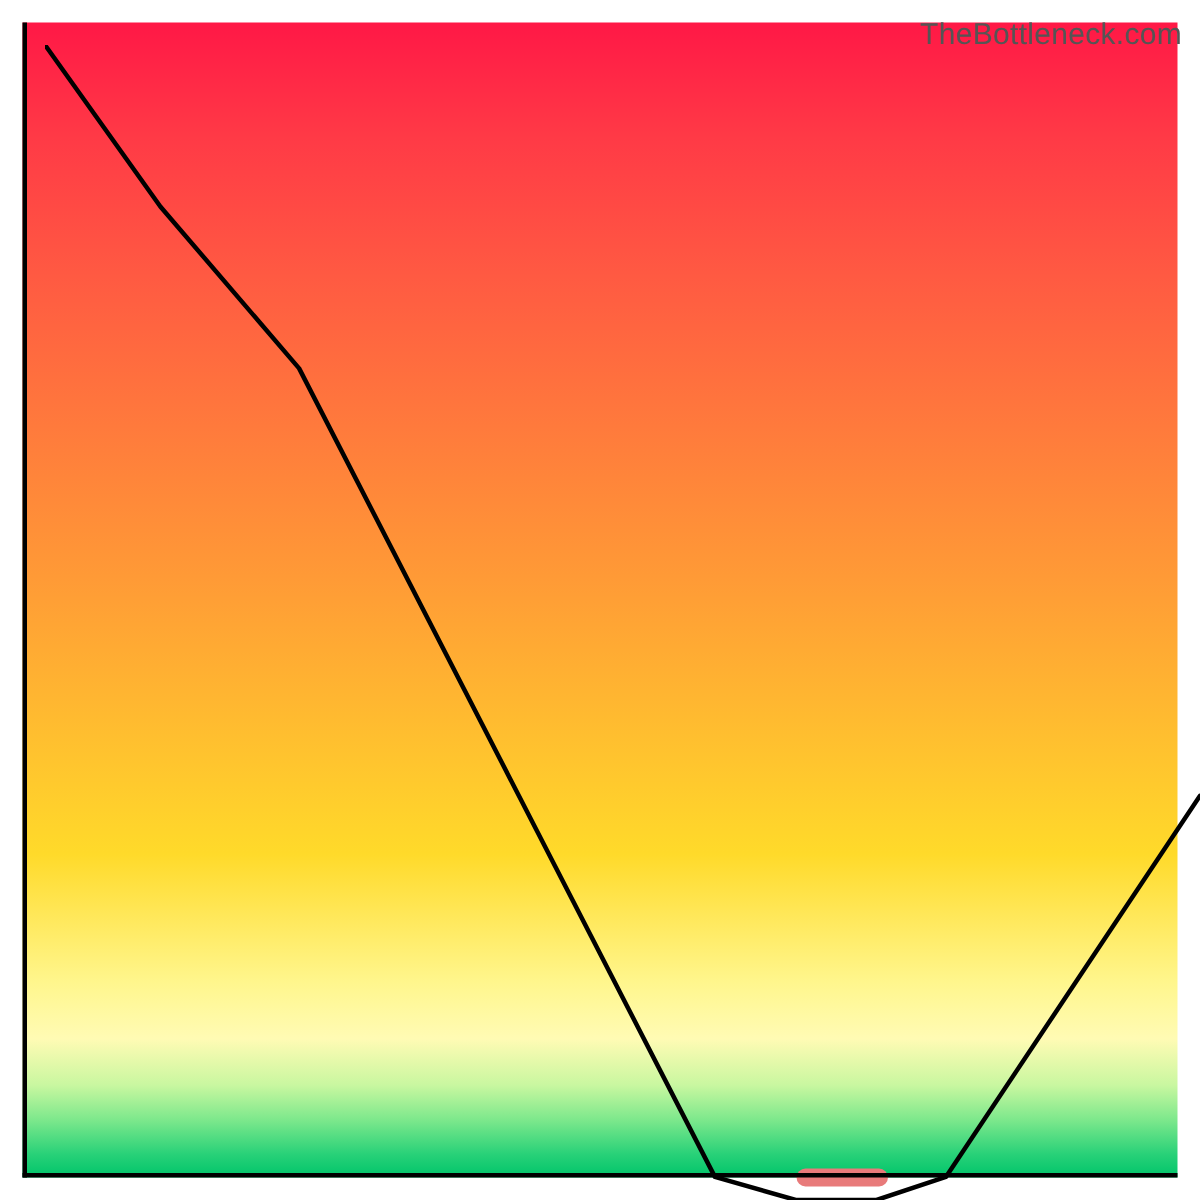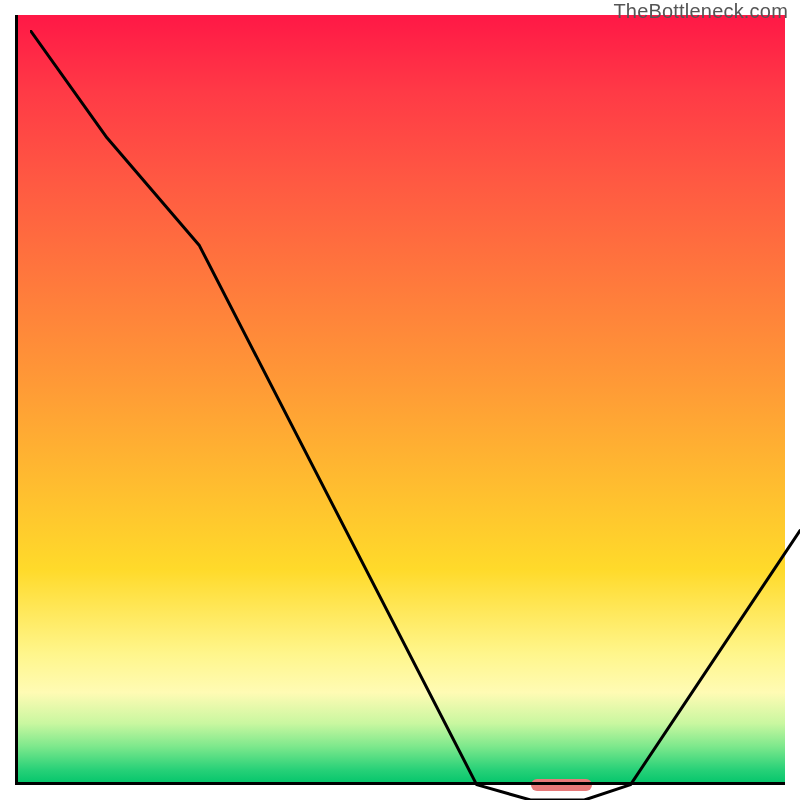--- a/index.html
+++ b/index.html
@@ -64,21 +64,21 @@
     height: 770px;
   }
   .marker {
     position: absolute;
     background: #e87a7a;
     border-radius: 6px;
     height: 12px;
   }
   .watermark {
     position: absolute;
-    top: 0px;
+    top: 12px;
     right: 12px;
     font-size: 20px;
     color: #555;
     font-weight: 500;
     letter-spacing: 0.2px;
   }
 </style>
 </head>
 <body>
 

